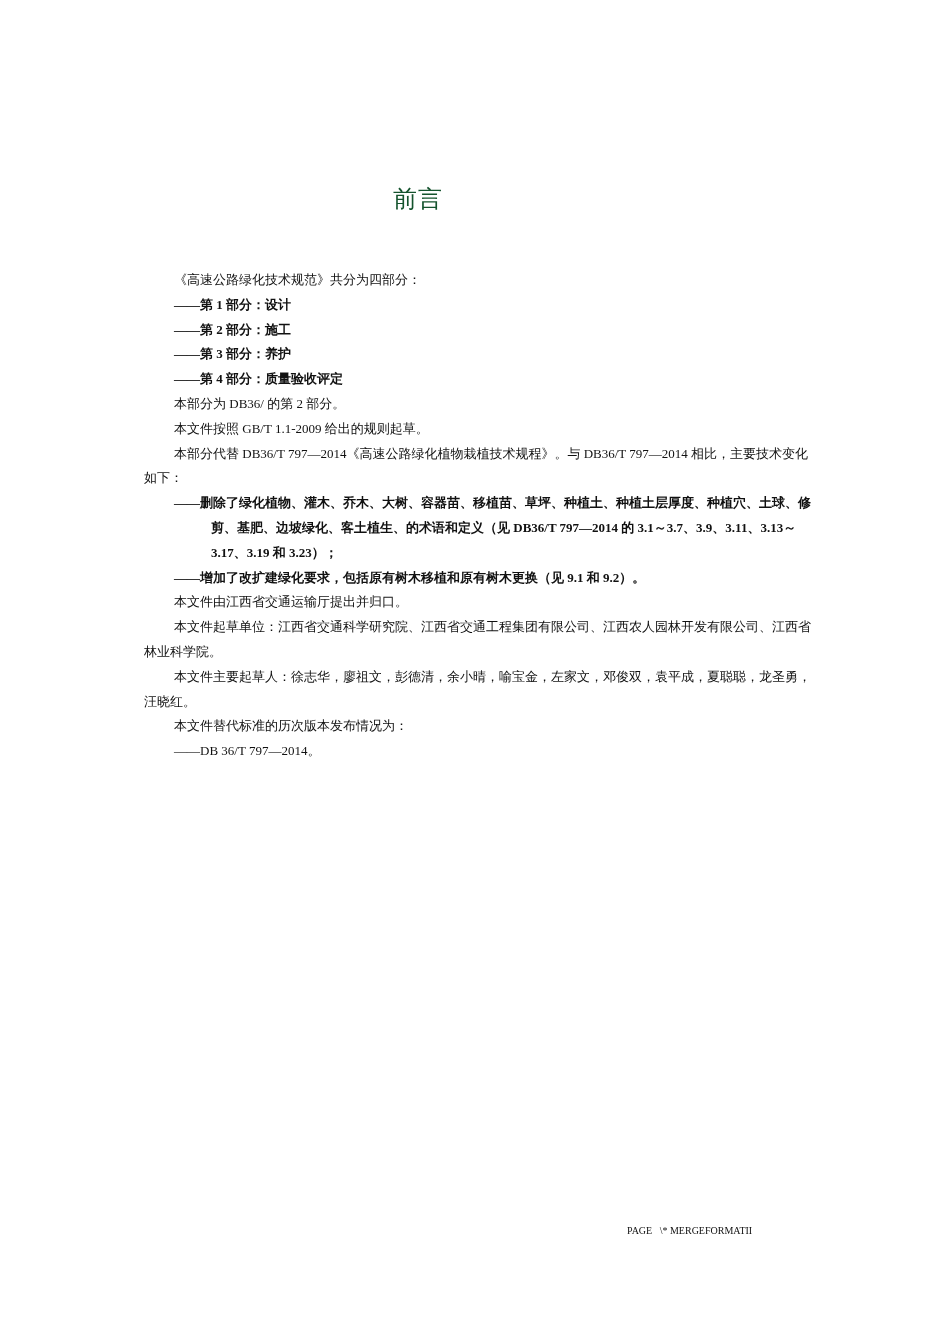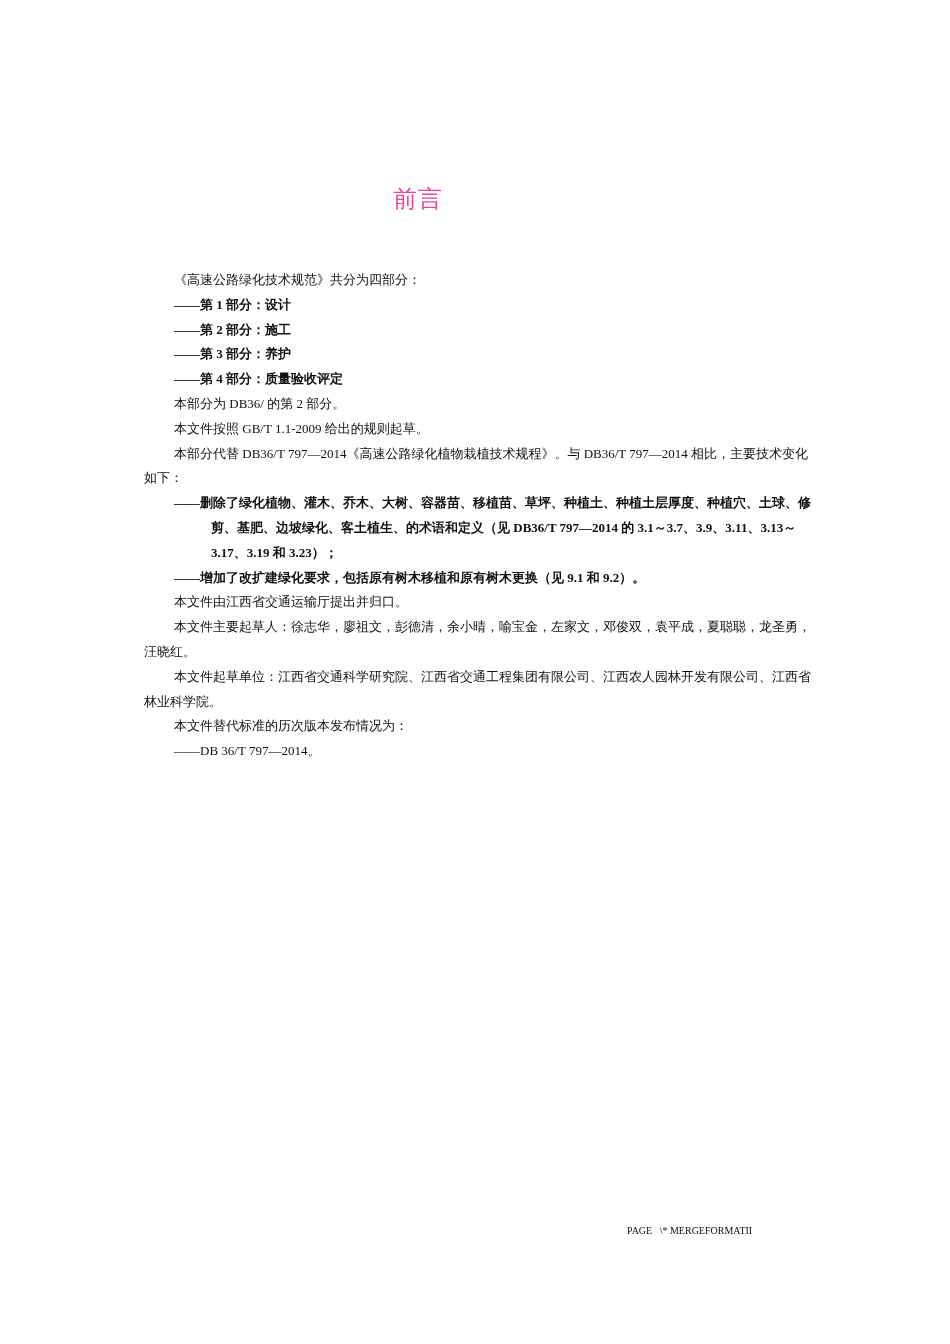--- a/index.html
+++ b/index.html
@@ -17,21 +17,21 @@
     }
     .page-title {
       position: absolute;
       top: 182px;
       left: 0;
       width: 836px;
       text-align: center;
       font-family: "DejaVu Sans", "Liberation Sans", sans-serif;
       font-size: 24px;
       line-height: 34px;
-      color: #ec4899;
+      color: #14532d;
       letter-spacing: 1px;
     }
     .body-text {
       position: absolute;
       top: 268px;
       left: 144px;
       width: 672px;
       font-size: 13px;
       line-height: 24.8px;
     }
@@ -65,19 +65,19 @@
   <p class="dash-item">——第 1 部分：设计</p>
   <p class="dash-item">——第 2 部分：施工</p>
   <p class="dash-item">——第 3 部分：养护</p>
   <p class="dash-item">——第 4 部分：质量验收评定</p>
   <p class="para">本部分为 DB36/  的第 2 部分。</p>
   <p class="para">本文件按照 GB/T 1.1-2009 给出的规则起草。</p>
   <p class="para">本部分代替 DB36/T 797—2014《高速公路绿化植物栽植技术规程》。与 DB36/T 797—2014 相比，主要技术变化如下：</p>
   <p class="dash-item">——删除了绿化植物、灌木、乔木、大树、容器苗、移植苗、草坪、种植土、种植土层厚度、种植穴、土球、修剪、基肥、边坡绿化、客土植生、的术语和定义（见 DB36/T 797—2014 的 3.1～3.7、3.9、3.11、3.13～3.17、3.19 和 3.23）；</p>
   <p class="dash-item">——增加了改扩建绿化要求，包括原有树木移植和原有树木更换（见 9.1 和 9.2）。</p>
   <p class="para">本文件由江西省交通运输厅提出并归口。</p>
+  <p class="para">本文件起草单位：江西省交通科学研究院、江西省交通工程集团有限公司、江西农人园林开发有限公司、江西省林业科学院。</p>
   <p class="para">本文件主要起草人：徐志华，廖祖文，彭德清，余小晴，喻宝金，左家文，邓俊双，袁平成，夏聪聪，龙圣勇，汪晓红。</p>
-  <p class="para">本文件起草单位：江西省交通科学研究院、江西省交通工程集团有限公司、江西农人园林开发有限公司、江西省林业科学院。</p>
   <p class="para">本文件替代标准的历次版本发布情况为：</p>
   <p class="para">——DB 36/T 797—2014。</p>
 </div>
 
 <div class="page-footer">PAGE   \* MERGEFORMATII</div>
 
 </body></html>

